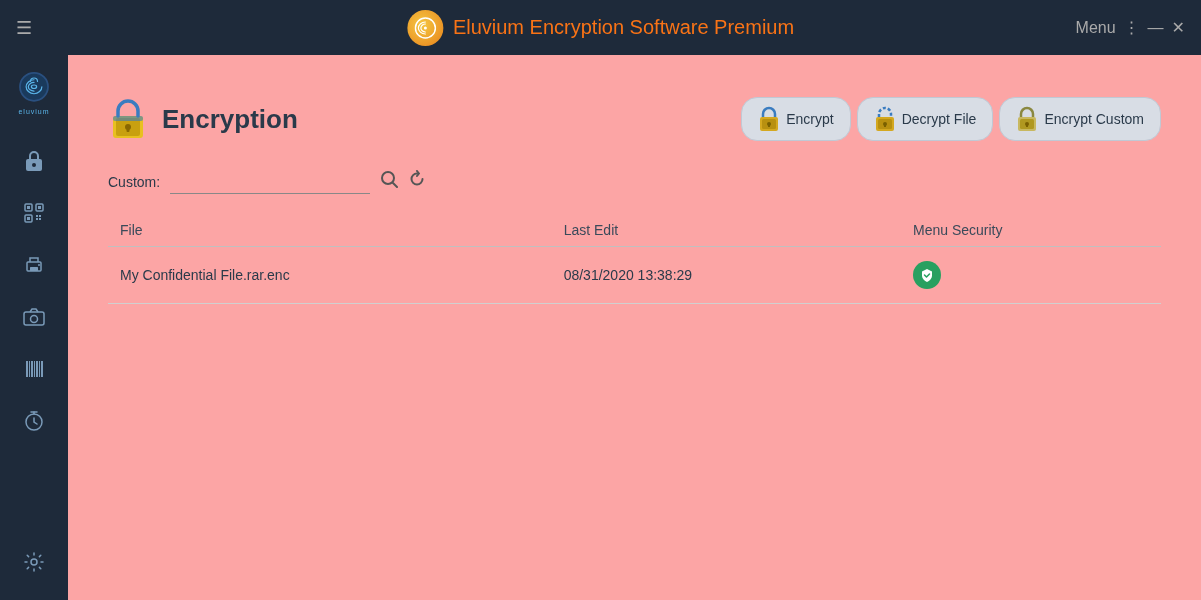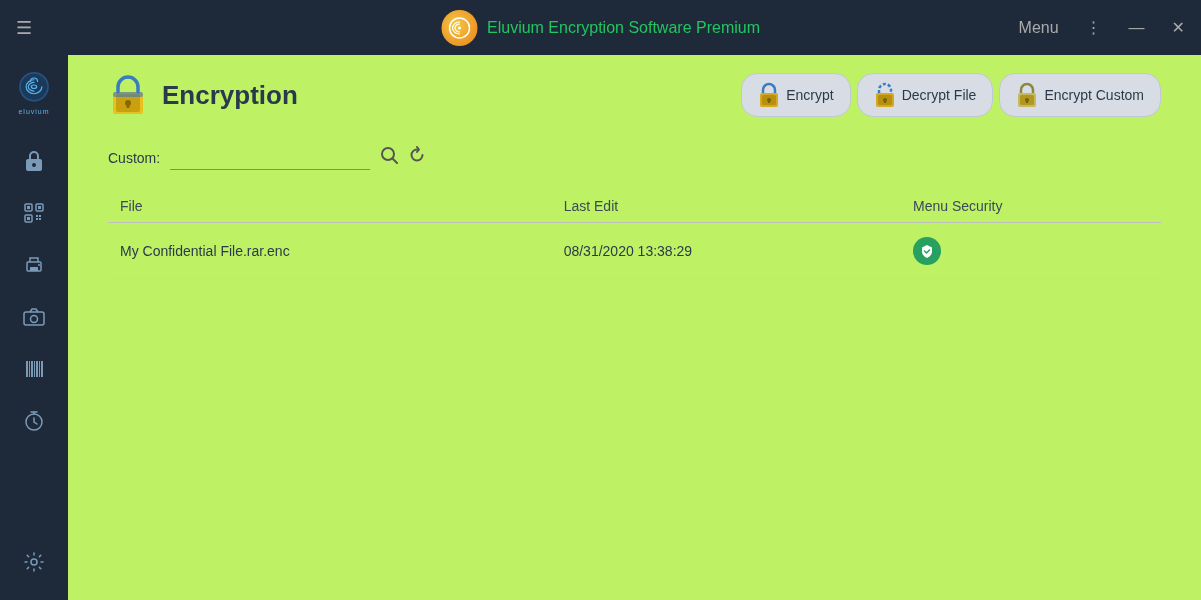--- a/index.html
+++ b/index.html
@@ -10,28 +10,28 @@
       height: 55px;
       background: #1e2a3a;
       display: flex;
       align-items: center;
       justify-content: space-between;
       padding: 0 16px;
       flex-shrink: 0;
     }
     .titlebar-left { display: flex; align-items: center; }
     .titlebar-center { display: flex; align-items: center; gap: 10px; position: absolute; left: 50%; transform: translateX(-50%); }
-    .titlebar-right { display: flex; align-items: center; gap: 27px; }
+    .titlebar-right { display: flex; align-items: center; gap: 8px; }
     .hamburger-icon { color: #aaa; font-size: 18px; cursor: pointer; }
     .app-logo {
       width: 36px; height: 36px; border-radius: 50%;
       background: radial-gradient(circle at 40% 40%, #f5c842, #e8801a);
       display: flex; align-items: center; justify-content: center;
     }
-    .app-title { color: #22c55e; font-size: 16px; font-weight: 400; }
+    .app-title { color: #f97316; font-size: 20px; font-weight: 400; }
     .menu-btn { color: #cdd8e8; font-size: 14px; cursor: pointer; }
     .dots-btn { color: #cdd8e8; font-size: 18px; cursor: pointer; }
     .win-btn { color: #aaa; font-size: 16px; cursor: pointer; background: none; border: none; }
 
     
     .main-layout {
       display: flex;
       flex: 1;
       overflow: hidden;
     }
@@ -59,22 +59,22 @@
       color: #7a9ab8;
       cursor: pointer;
       border-radius: 6px;
       font-size: 18px;
     }
     .sidebar-spacer { flex: 1; }
 
     
     .content {
       flex: 1;
-      background: #bef264;
-      padding: 18px 40px;
+      background: #fca5a5;
+      padding: 42px 40px;
       overflow-y: auto;
     }
 
     
     .page-header {
       display: flex;
       align-items: center;
       justify-content: space-between;
       margin-bottom: 28px;
     }

